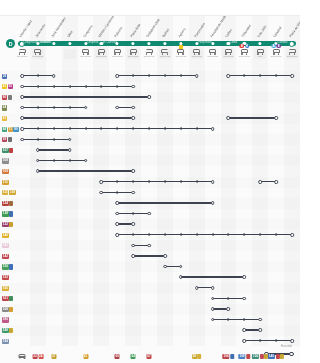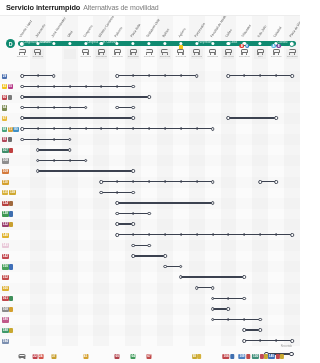--- a/index.html
+++ b/index.html
@@ -141,24 +141,20 @@
     position: absolute; width: 4.6px; height: 4.6px; border-radius: 50%;
     background: #fff; border: 1.2px solid #3c4250; top: 1.7px;
   }
   .legend-label { position: absolute; right: 8px; top: -1px; font-size: 2.6px; color: #9a9a9a; }
 </style>
 </head>
 <body>
 
 <div id="root">
 
-  <div class="titlebar">
-    <span class="title-strong">Servicio interrumpido</span>
-    <span class="title-sub">Alternativas de movilidad</span>
-  </div>
 
   <div class="panel">
     <div class="bands" id="bands">
         <div class="band" style="left: 29.9412px; width: 15.8824px;"></div>
         <div class="band" style="left: 61.7059px; width: 15.8824px;"></div>
         <div class="band" style="left: 93.4706px; width: 15.8824px;"></div>
         <div class="band" style="left: 125.235px; width: 15.8824px;"></div>
         <div class="band" style="left: 157px; width: 15.8824px;"></div>
         <div class="band" style="left: 188.765px; width: 15.8824px;"></div>
         <div class="band" style="left: 220.529px; width: 15.8824px;"></div>

